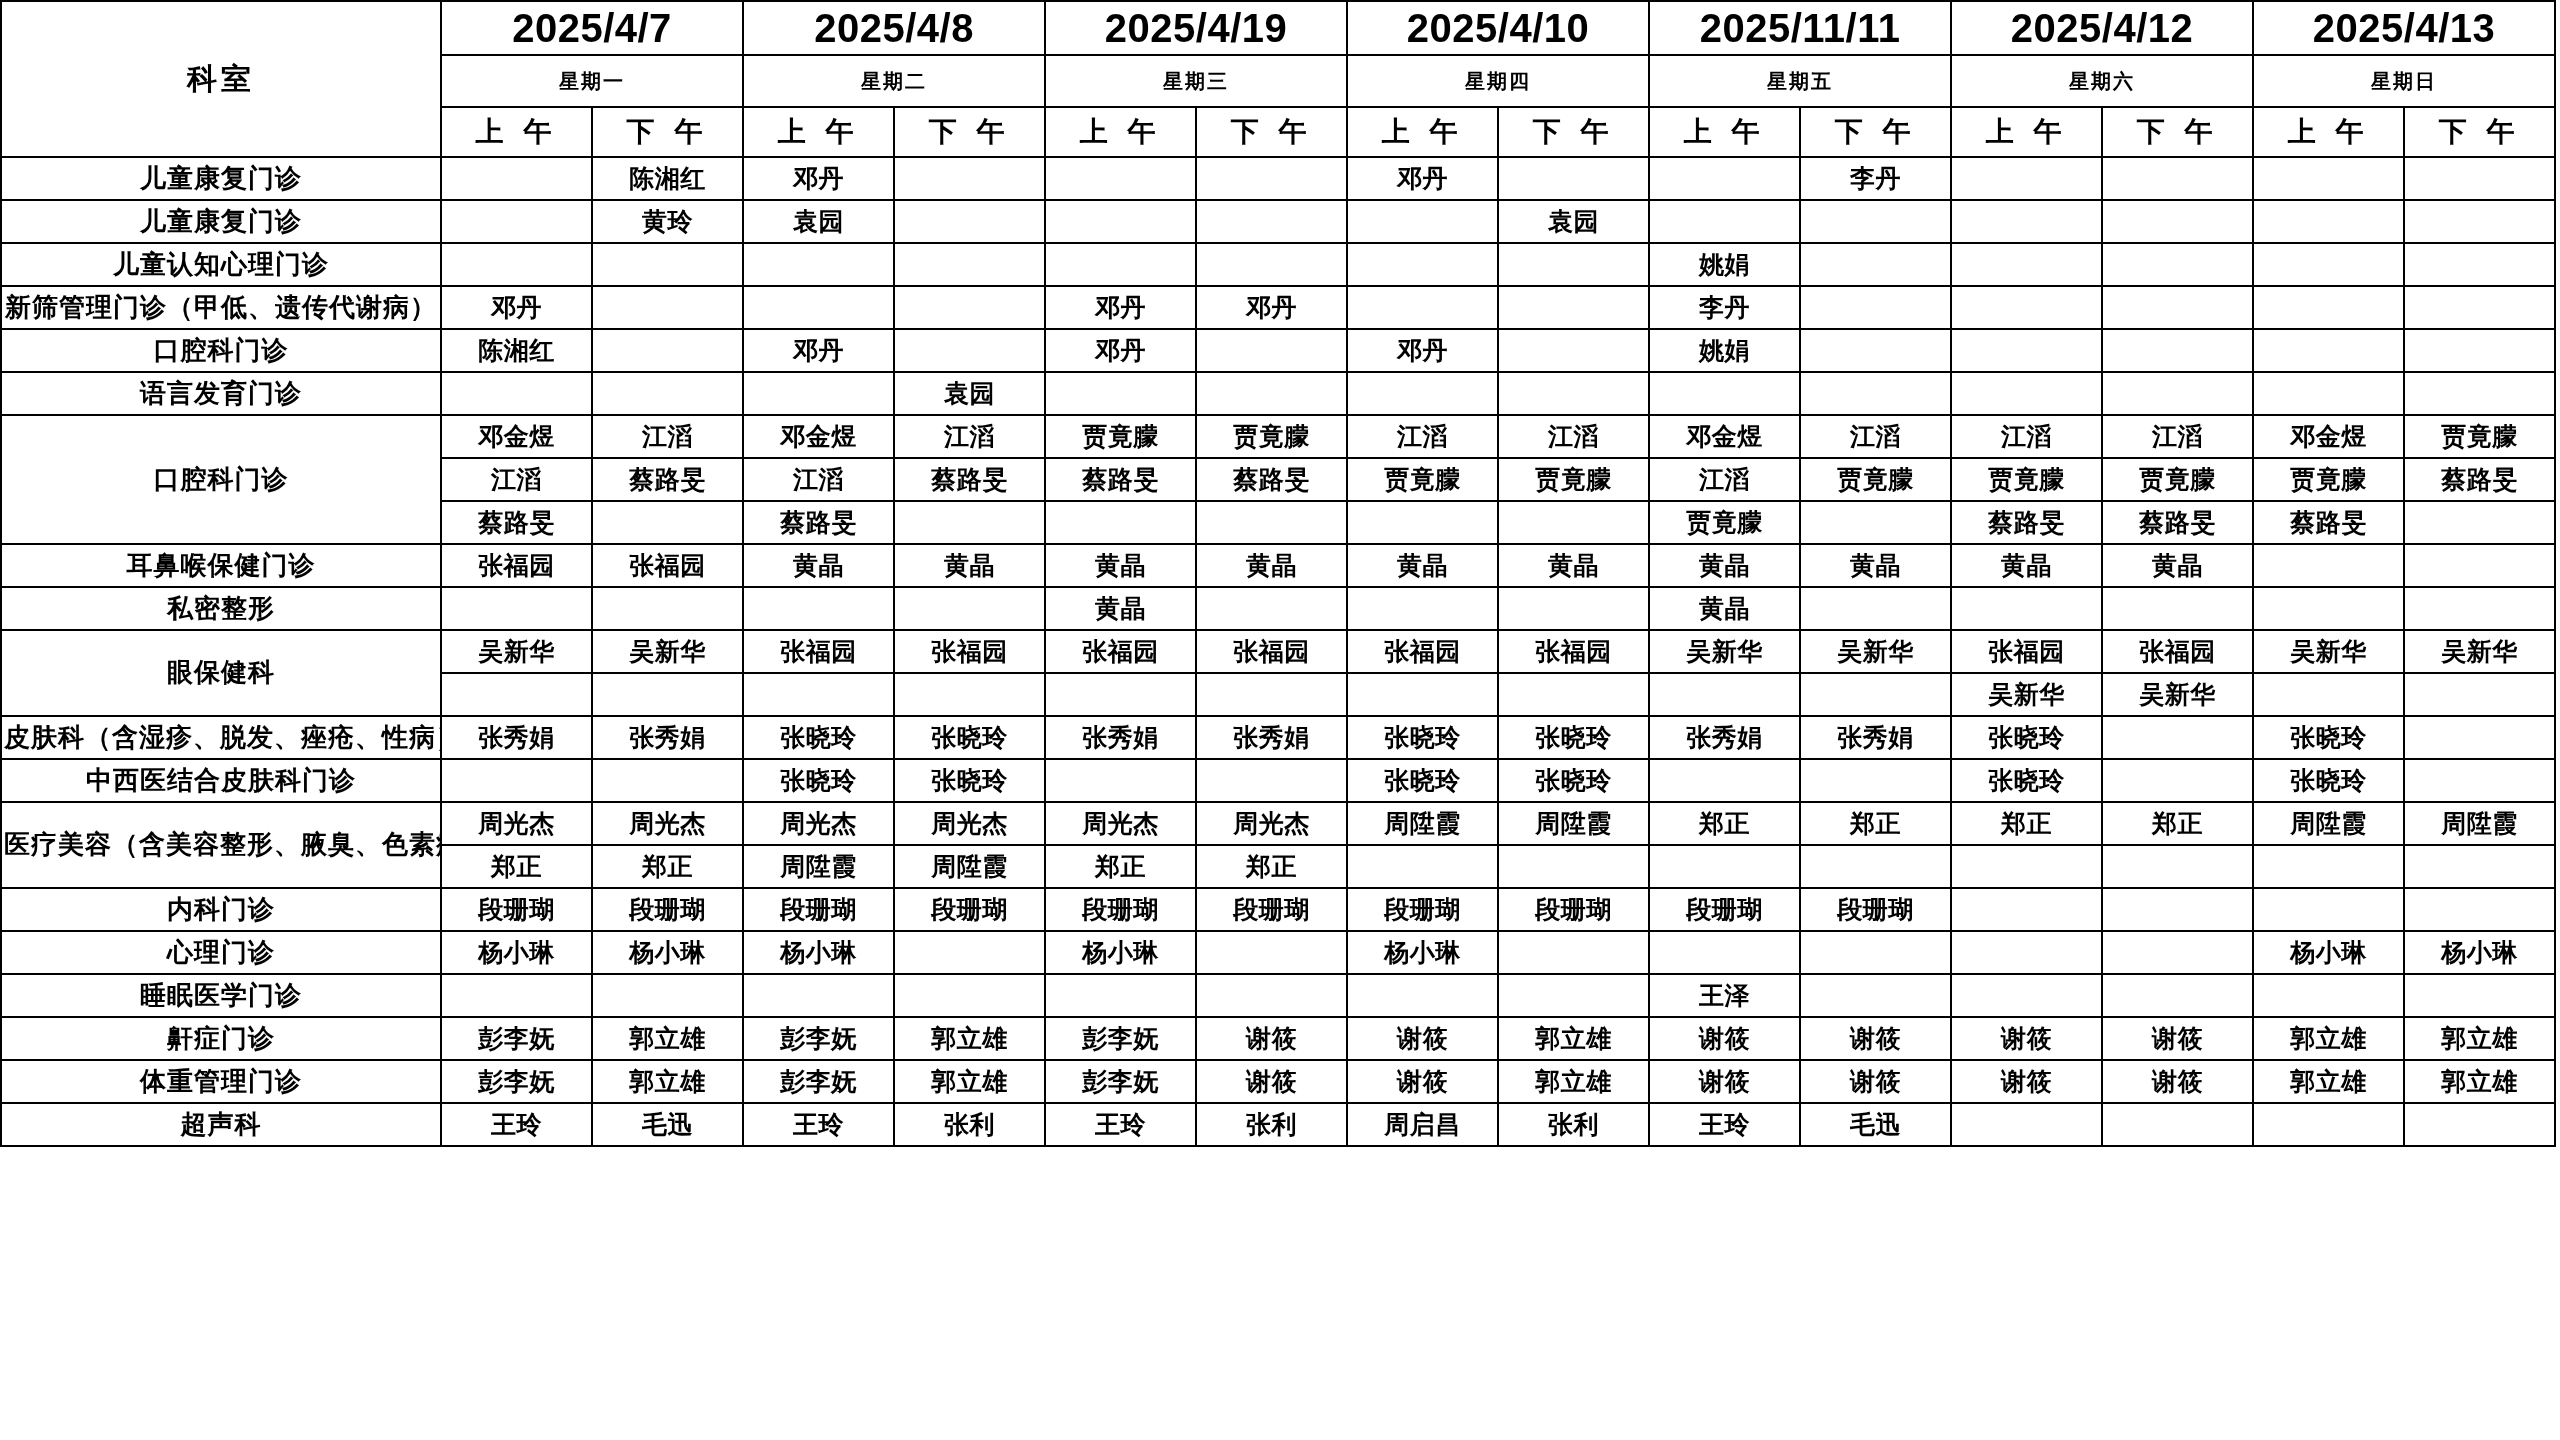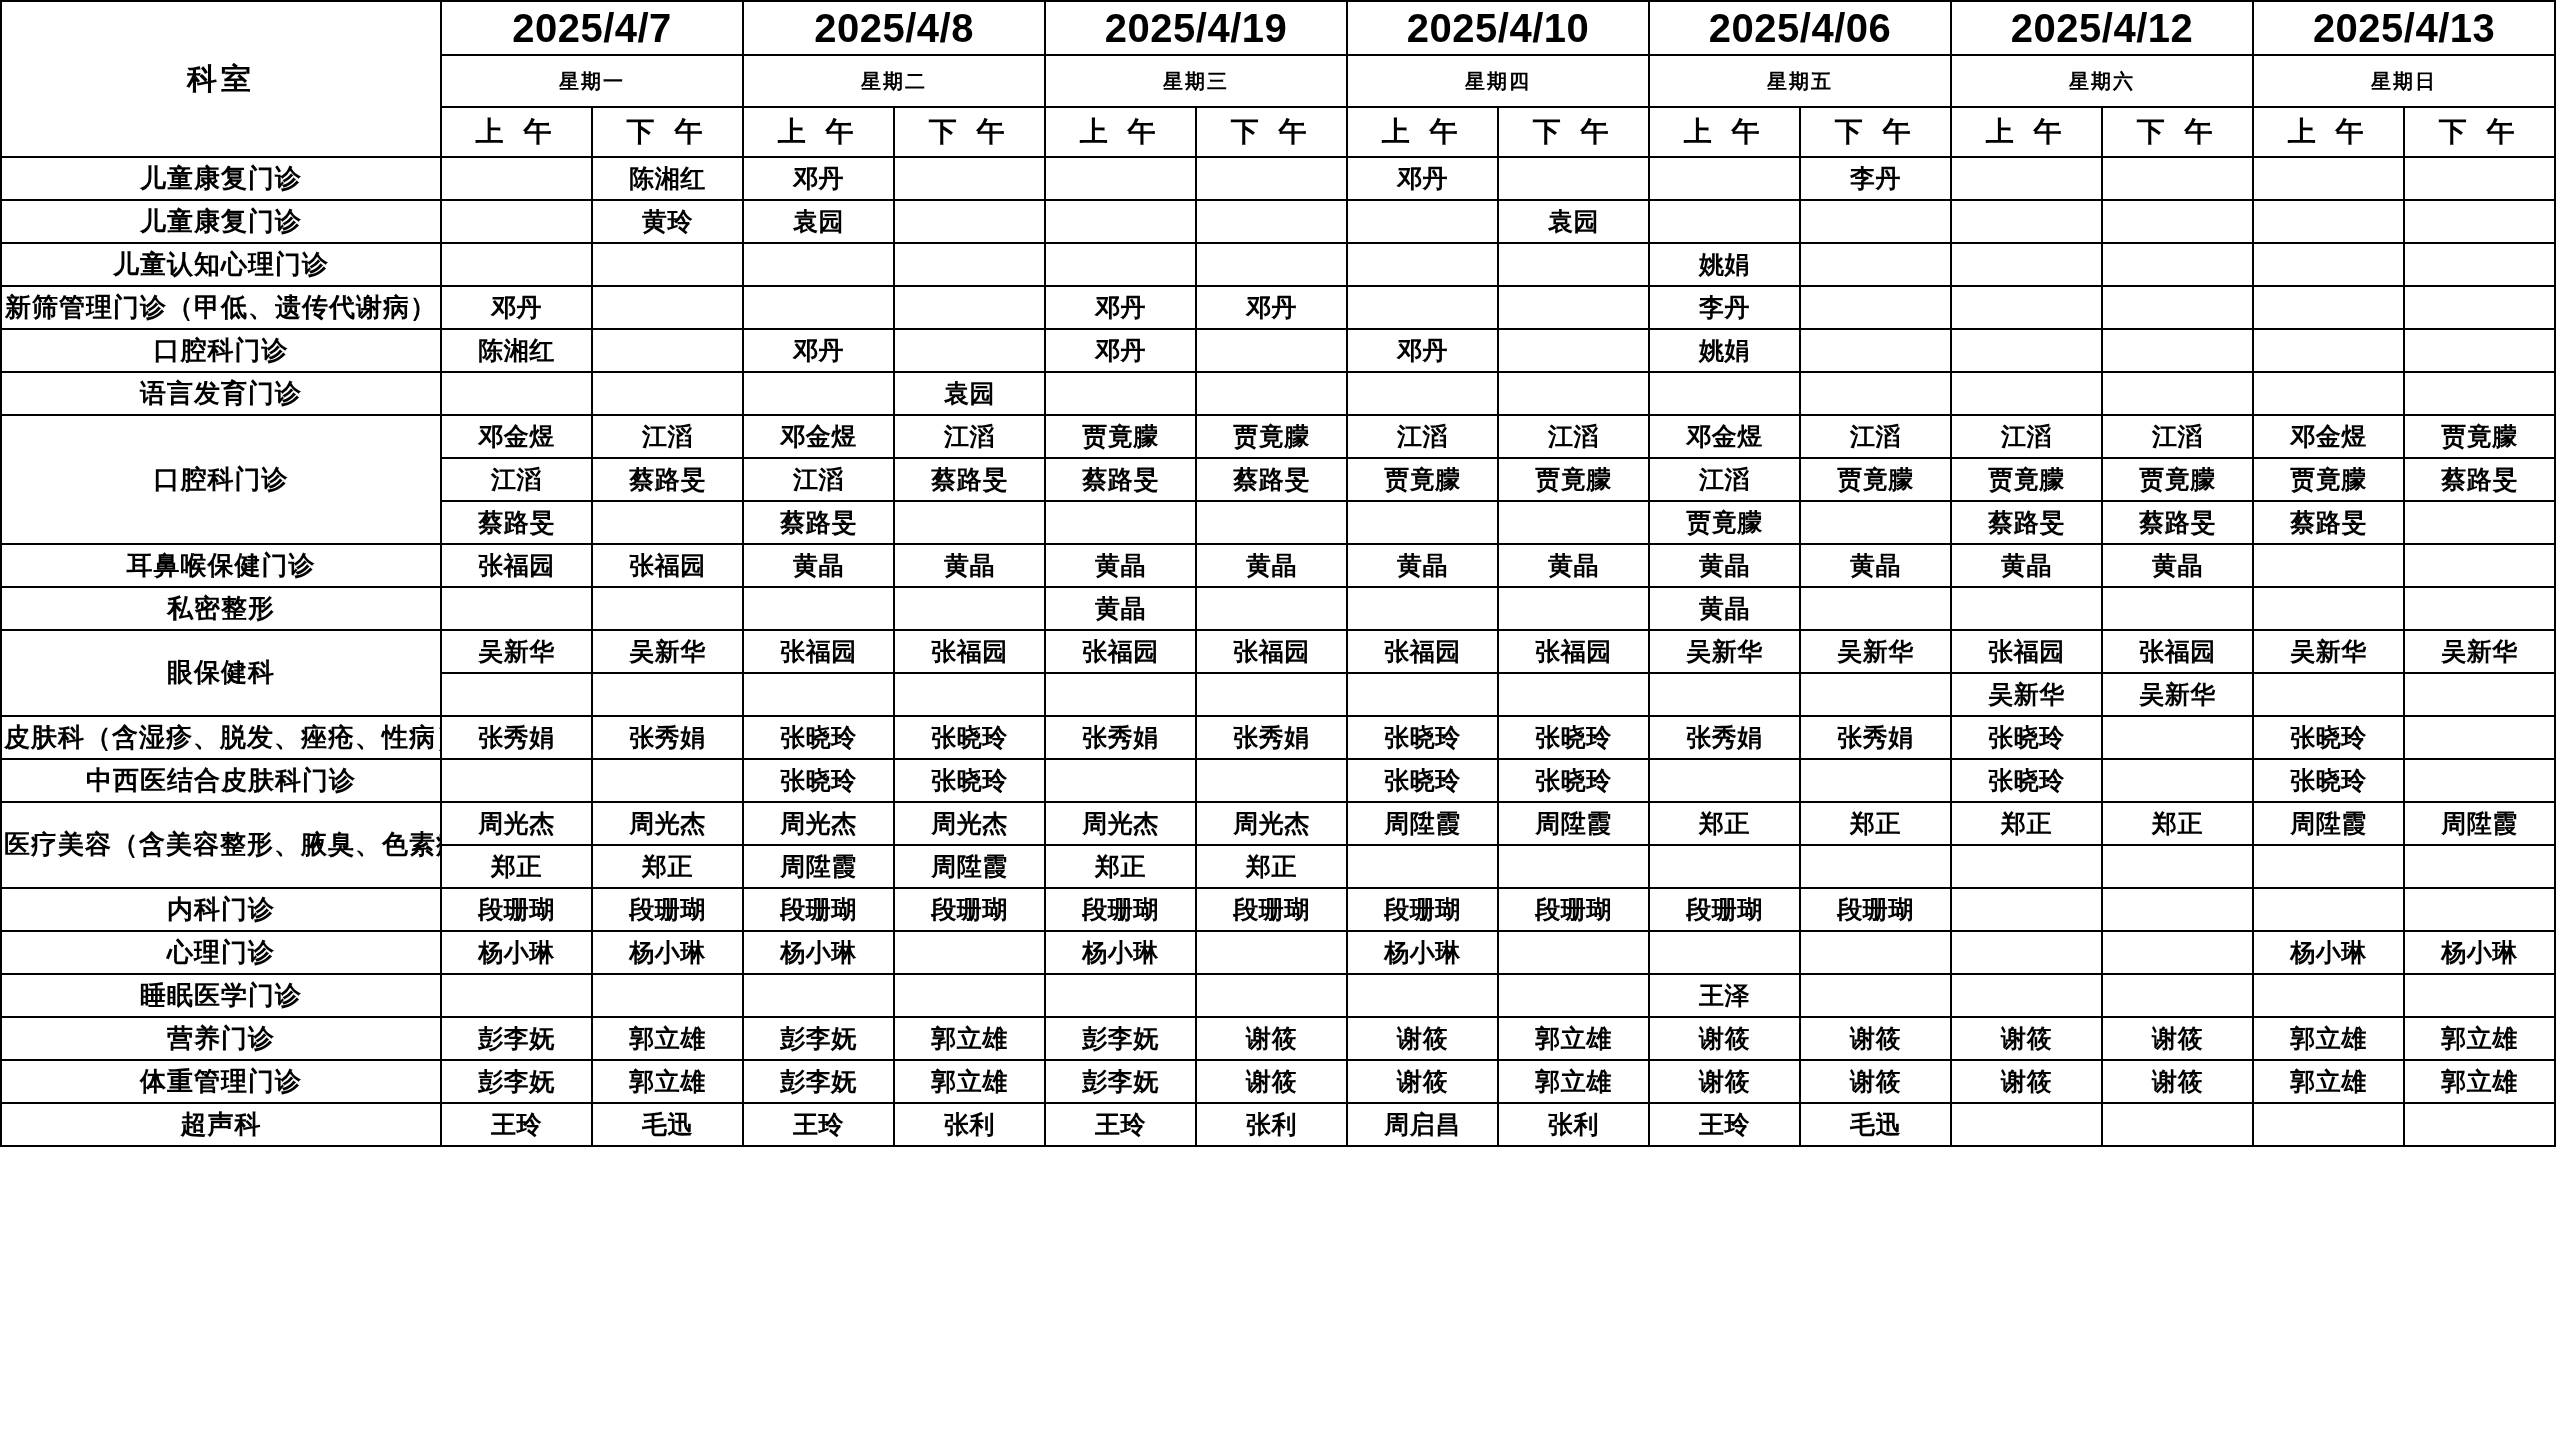--- a/index.html
+++ b/index.html
@@ -94,21 +94,21 @@
       <col class="slot">
         <col class="slot">
     </colgroup>
     <thead>
       <tr>
         <th rowspan="3" class="dept-head">科室</th>
         <th colspan="2" class="hdr-date">2025/4/7</th>
         <th colspan="2" class="hdr-date">2025/4/8</th>
         <th colspan="2" class="hdr-date">2025/4/19</th>
         <th colspan="2" class="hdr-date">2025/4/10</th>
-        <th colspan="2" class="hdr-date">2025/4/06</th>
+        <th colspan="2" class="hdr-date">2025/11/11</th>
         <th colspan="2" class="hdr-date">2025/4/12</th>
         <th colspan="2" class="hdr-date">2025/4/13</th>
       </tr>
       <tr>
         <th colspan="2" class="hdr-week">星期一</th>
         <th colspan="2" class="hdr-week">星期二</th>
         <th colspan="2" class="hdr-week">星期三</th>
         <th colspan="2" class="hdr-week">星期四</th>
         <th colspan="2" class="hdr-week">星期五</th>
         <th colspan="2" class="hdr-week">星期六</th>
@@ -462,21 +462,21 @@
           <td class="name-cell empty"></td>
           <td class="name-cell empty"></td>
           <td class="name-cell">王泽</td>
           <td class="name-cell empty"></td>
           <td class="name-cell empty"></td>
           <td class="name-cell empty"></td>
           <td class="name-cell empty"></td>
           <td class="name-cell empty"></td>
         </tr>
         <tr>
-          <td class="dept-cell" rowspan="1">营养门诊</td>
+          <td class="dept-cell" rowspan="1">鼾症门诊</td>
           <td class="name-cell">彭李妩</td>
           <td class="name-cell">郭立雄</td>
           <td class="name-cell">彭李妩</td>
           <td class="name-cell">郭立雄</td>
           <td class="name-cell">彭李妩</td>
           <td class="name-cell">谢筱</td>
           <td class="name-cell">谢筱</td>
           <td class="name-cell">郭立雄</td>
           <td class="name-cell">谢筱</td>
           <td class="name-cell">谢筱</td>

